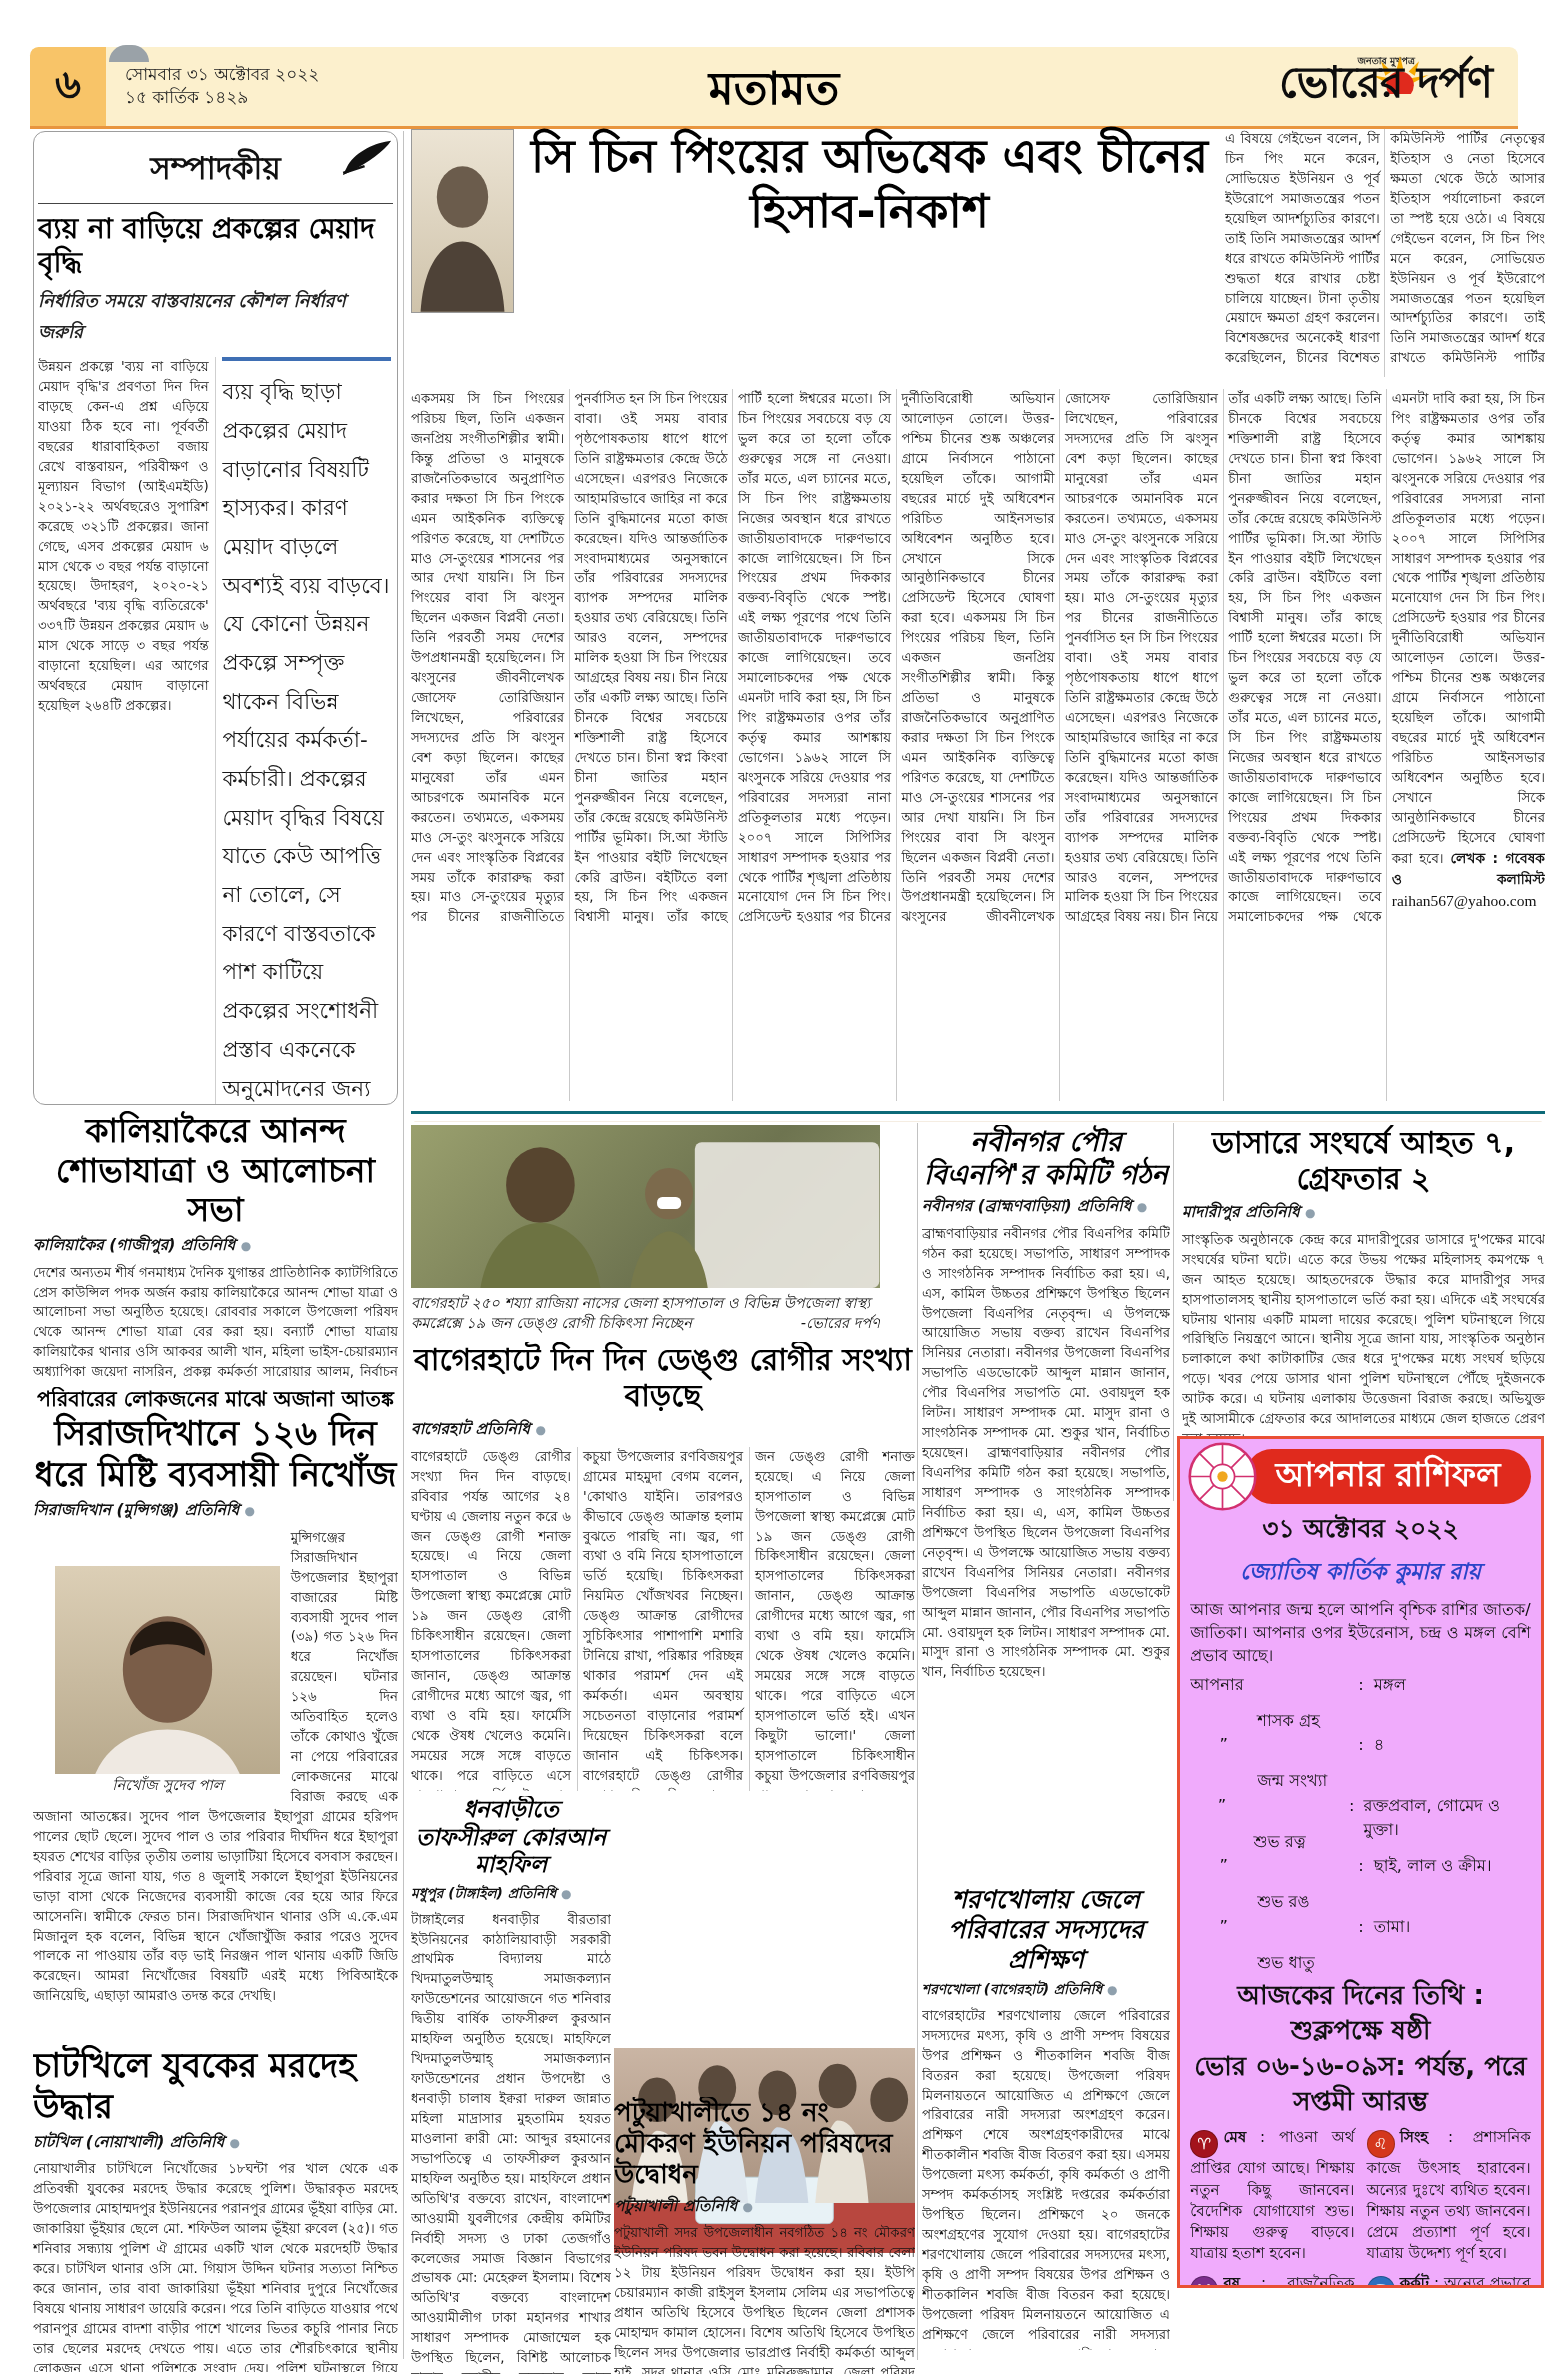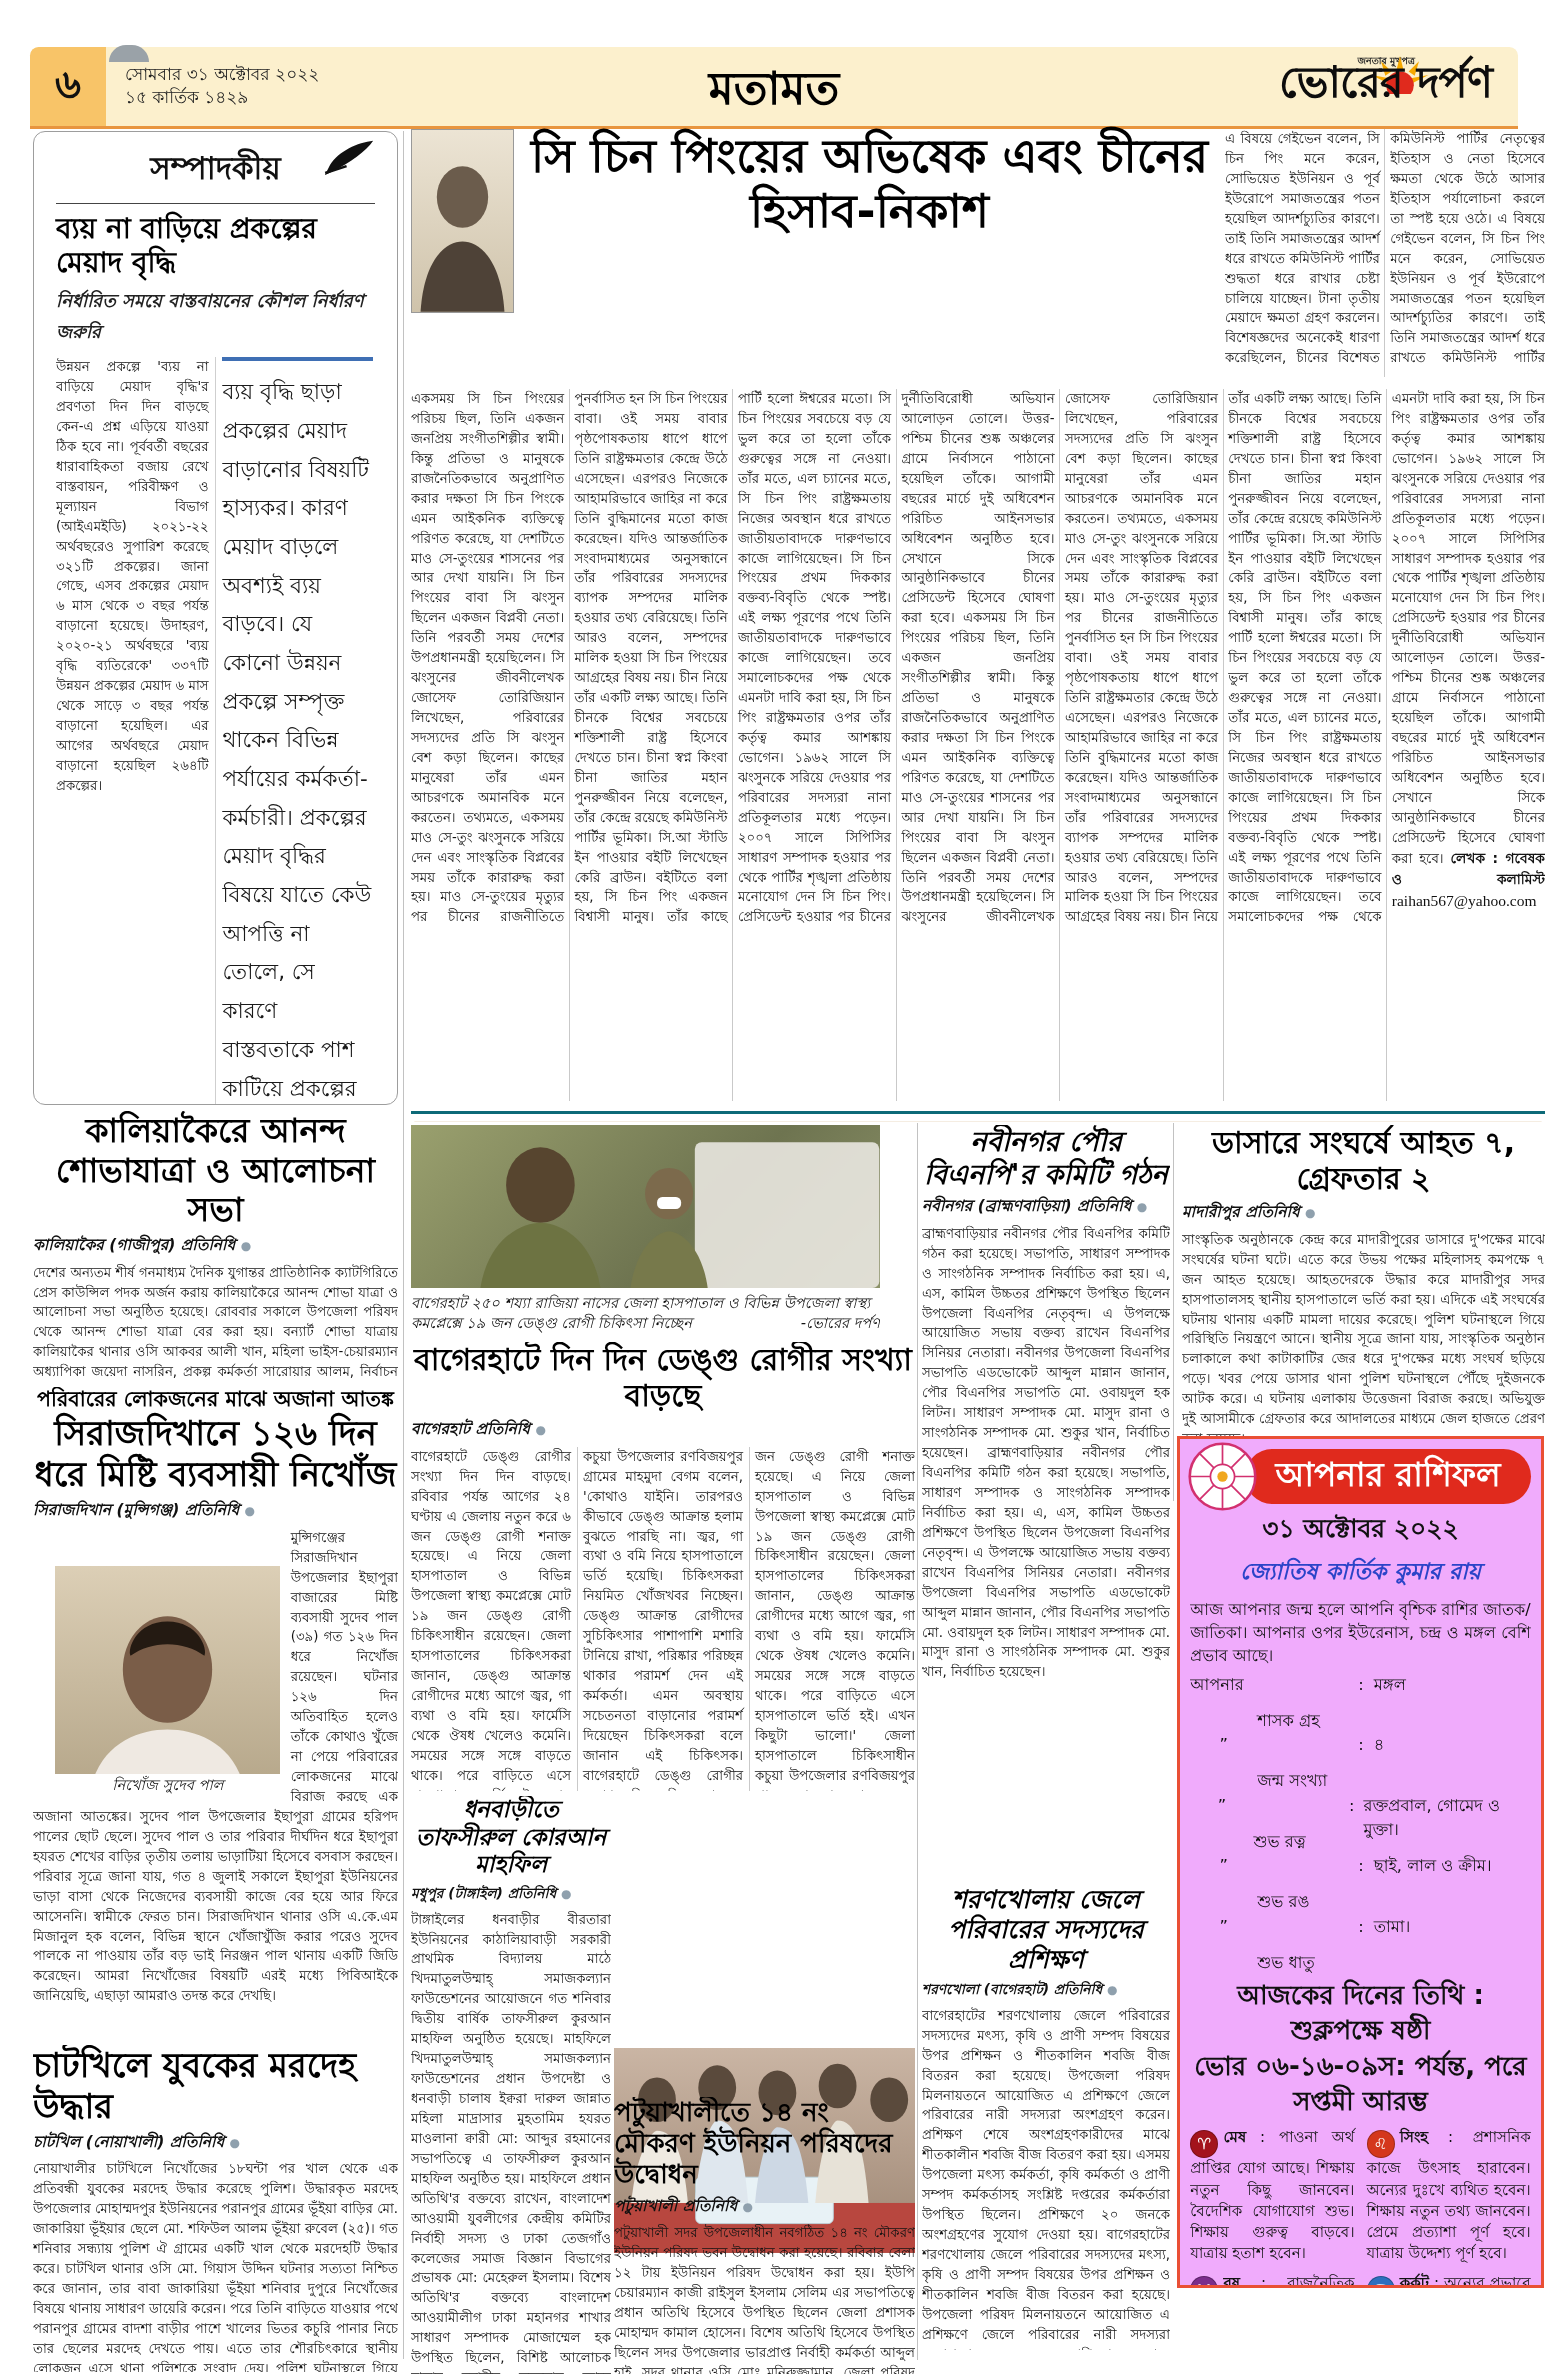--- a/index.html
+++ b/index.html
@@ -18,21 +18,21 @@
   .mh-text{position:absolute;right:0;bottom:3.4px;font-size:43px;font-weight:bold;color:#0d0d0d;letter-spacing:-0.9px;}
   
   .vrule{width:0.9px;background:#c2c2c2;}
   .bt{font-size:13.3px;line-height:1.5;text-align:justify;color:#131313;overflow:hidden;}
   .byline{font-size:15.5px;font-weight:bold;font-style:italic;color:#101010;margin:3.4px 0;}
   .byline .dot{color:#8fa0ad;font-size:12px;}
   .hl{font-weight:bold;color:#000;line-height:1.2;}
   .caption{font-size:14.6px;font-style:italic;line-height:1.35;color:#111;}
   .credit{float:right;font-style:italic;}
   
-  .edbox{left:33px;top:131px;width:365px;height:974px;border:1.7px solid #9d9d9d;border-radius:12px;padding:12px 22px;box-sizing:border-box;overflow:hidden;background:#fff;}
+  .edbox{left:33px;top:131px;width:365px;height:974px;border:1.7px solid #9d9d9d;border-radius:12px;padding:12px 4px;box-sizing:border-box;overflow:hidden;background:#fff;}
   .edlabel{font-size:31px;font-weight:bold;text-align:center;}
   .edline{border-bottom:1.7px solid #444;margin:6.9px 0 8.6px;}
   .edhl{font-size:28px;}
   .edsub{font-size:18px;font-weight:bold;font-style:italic;color:#222;margin:6.9px 0 8.6px;}
   .edbody{column-count:2;column-gap:13.8px;column-rule:0.9px solid #cfcfcf;height:757px;}
   .pull{break-inside:avoid;border-top:4.3px solid #3f6fb4;padding-top:12px;margin:5.2px 1.7px 10.3px 0;
         font-size:21.5px;line-height:1.8;text-align:left;font-weight:500;color:#1a1a1a;}
   
   .mainhead{display:flex;gap:12px;}
   .aphoto{width:101px;height:182px;flex:0 0 101px;border:0.9px solid #999;}

